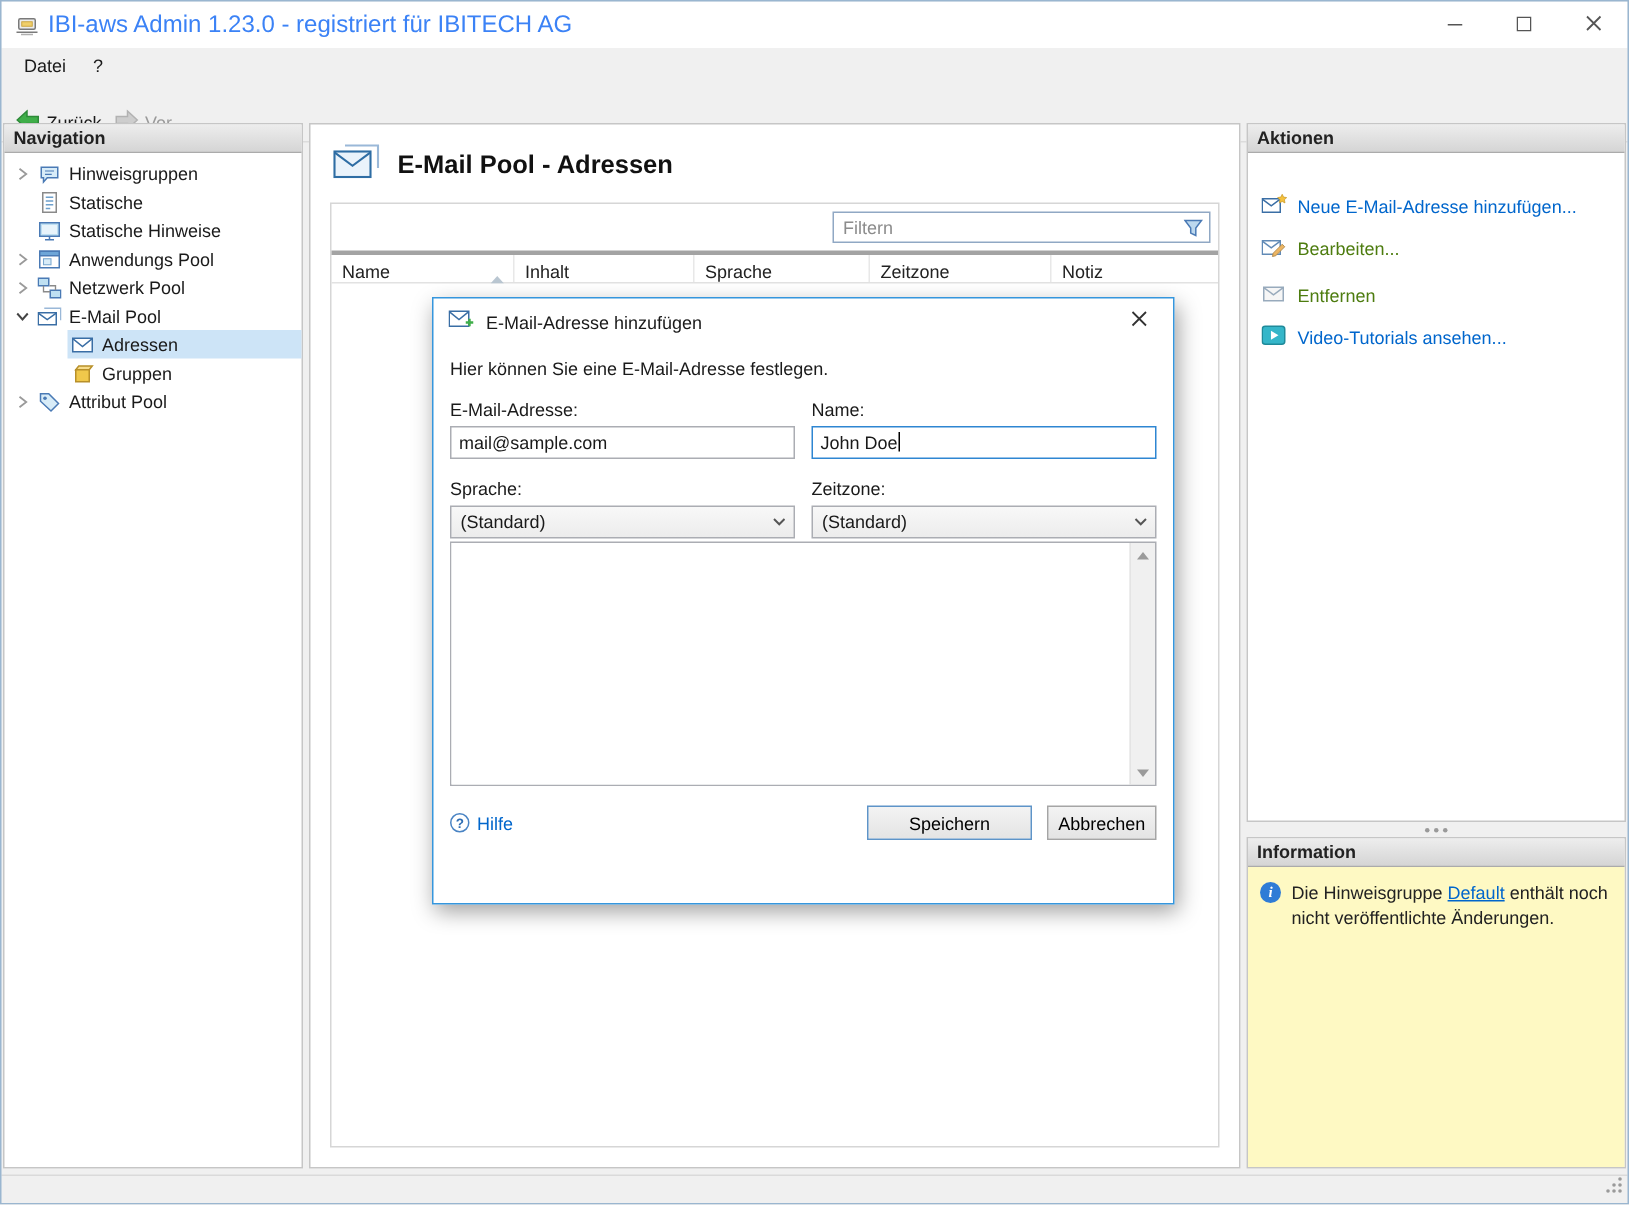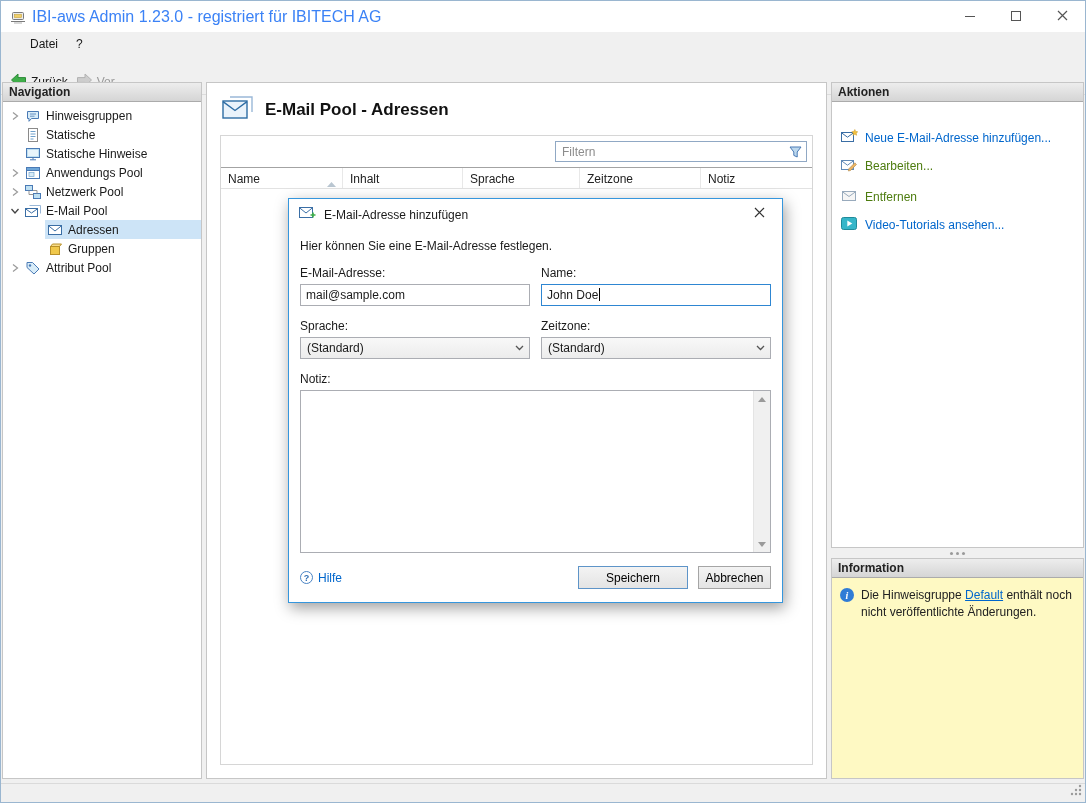--- a/index.html
+++ b/index.html
@@ -12,21 +12,21 @@
   .frame { position:absolute; inset:0; border:1px solid #9ab6d0; pointer-events:none; z-index:60; }
 
   
   .titlebar { position:absolute; top:1px; left:1px; right:1px; height:31px; background:#ffffff; display:flex; align-items:center; }
   .app-icon { width:16px; height:16px; margin:0 6px 0 9px; display:inline-flex; }
   .title-text { color:#3b82f6; font-size:16px; }
   .win-controls { margin-left:auto; display:flex; height:100%; }
   .win-btn { width:46px; height:100%; display:flex; align-items:center; justify-content:center; }
 
   
-  .menubar { position:absolute; top:32px; left:1px; right:1px; height:23px; background:#f0f0f0; display:flex; align-items:center; padding-left:20px; }
+  .menubar { position:absolute; top:32px; left:1px; right:1px; height:23px; background:#f0f0f0; display:flex; align-items:center; padding-left:6px; }
   .menu-item { padding:3px 9px; }
   .toolbar { position:absolute; top:69px; left:1px; right:1px; height:26px; background:#f0f0f0; display:flex; align-items:center; padding-left:7px; border-bottom:1px solid #dcdcdc; }
   .tool-btn { display:flex; align-items:center; gap:4px; padding:2px 6px 2px 2px; }
   .tool-btn .tlbl { padding-top:1px; }
   .tool-btn.disabled .tlbl { color:#9a9a9a; }
 
   
   .panel-header { height:19px; background:linear-gradient(#ededed,#d5d5d5); border-bottom:1px solid #ababab; font-weight:bold; font-size:12px; padding:2px 6px 0; color:#222; }
 
   .nav-panel { position:absolute; left:2px; top:82px; width:200px; height:697px; background:#fff; border:1px solid #c6c6c6; }
@@ -41,21 +41,21 @@
 
   .main-panel { position:absolute; left:206px; top:82px; width:621px; height:697px; background:#fff; border:1px solid #c6c6c6; }
   .main-header { display:flex; align-items:center; gap:11px; padding:11px 0 0 15px; }
   .page-title { font-size:17px; font-weight:bold; color:#111; padding-top:2px; }
   .list-area { position:absolute; left:13px; top:52px; width:593px; bottom:13px; border:1px solid #d6d6d6; background:#fff; }
   .filter-row { height:31px; display:flex; justify-content:flex-end; align-items:center; padding-right:5px; }
   .filter-box { width:252px; height:21px; border:1px solid #90a8c4; background:#fff; display:flex; align-items:center; }
   .filter-box input { flex:1; border:none; outline:none; font:inherit; padding:0 6px; color:#333; background:transparent; }
   .filter-box input::placeholder { color:#8c8c8c; }
   .funnel { width:22px; display:flex; justify-content:center; align-items:center; }
-  .list-header { height:22px; display:flex; border-top:1px solid #a3a3a3; border-bottom:1px solid #e2e2e2; }
+  .list-header { height:22px; display:flex; border-top:3px solid #a3a3a3; border-bottom:1px solid #e2e2e2; }
   .col { padding:4px 7px 0; border-right:1px solid #e8e8e8; position:relative; color:#222; }
   .col.c0 { width:122px; } .col.c1 { width:120px; } .col.c2 { width:117px; } .col.c3 { width:121px; } .col.c4 { flex:1; border-right:none; }
   .sort-ico { position:absolute; right:6px; top:8px; }
 
   .right-panel { position:absolute; left:831px; top:82px; width:253px; height:697px; }
   .actions-panel { height:466px; background:#fff; border:1px solid #c6c6c6; }
   .actions-body { padding:14px 9px 0; }
   .action-item { display:flex; align-items:center; gap:7px; min-height:18px; }
   .action-item .albl { color:#0066cc; }
   .action-item.disabled .albl { color:#4d7c0f; }
@@ -454,21 +454,20 @@
       <div class="combobox">
         <span>(Standard)</span>
         <span class="combo-chev">
             <svg width="9" height="6">
               <path d="M1 1 L4.5 4.5 L8 1" fill="none" stroke="#555" stroke-width="1.3"></path>
             </svg>
           </span>
       </div>
     </div>
 
-    <div class="flabel">Notiz:</div>
     <div class="note-area">
       <div class="note-text"></div>
       <div class="scrollbar">
         <div class="sb-btn">
             <span class="tri-up"></span>
           </div>
         <div class="sb-btn">
             <span class="tri-down"></span>
           </div>
       </div>

